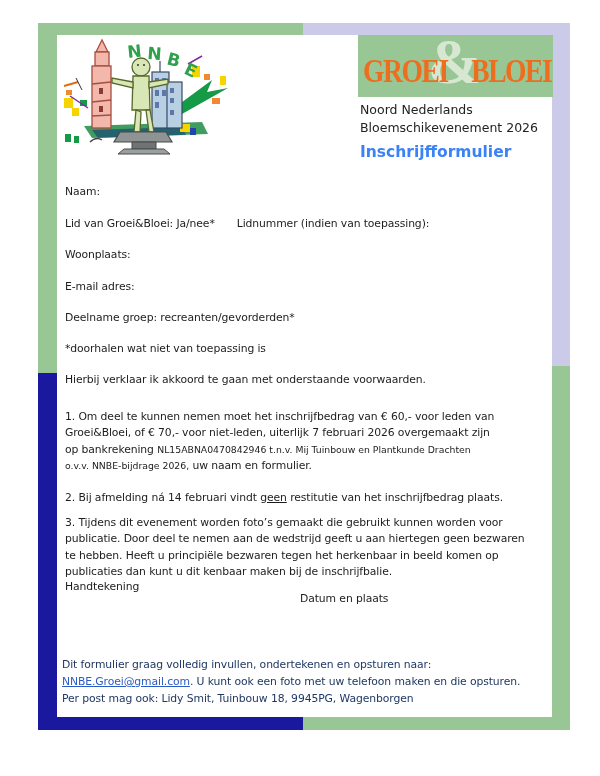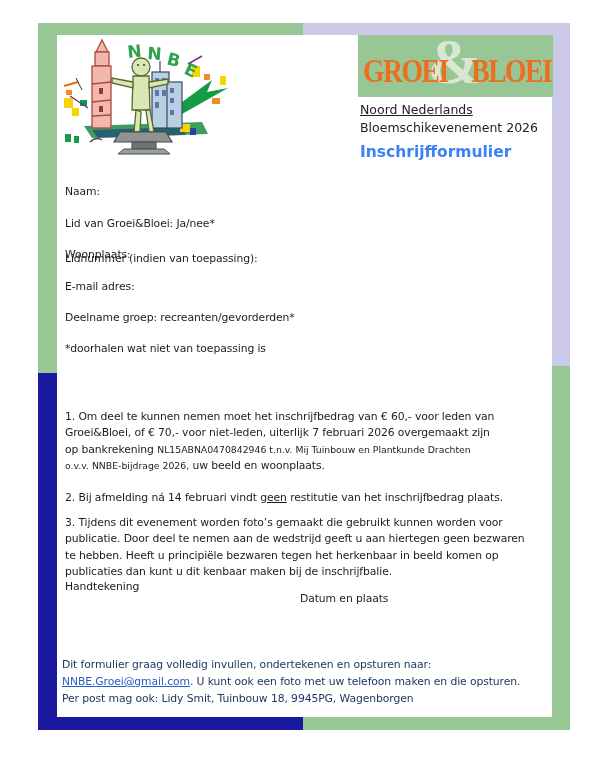--- a/index.html
+++ b/index.html
@@ -148,40 +148,41 @@
       <text x="121" y="35" transform="rotate(26 121 35)">E</text>
     </g>
   </svg>
 
   <div class="brandbox">
     <span class="amp">&amp;</span>
     <span class="word left">GROEI</span>
     <span class="word right">BLOEI</span>
   </div>
 
-  <div class="hdr-line" style="top:102px;text-decoration:underline;">Noord Nederlands</div>
+  <div class="hdr-line" style="top:102px;">Noord Nederlands</div>
   <div class="hdr-line" style="top:120px;">Bloemschikevenement 2026</div>
   <div class="hdr-title">Inschrijfformulier</div>
 
   <div class="fline" style="top:185px;">Naam:</div>
 
-  <div class="fline row-flex" style="top:217px;flex-direction:column;">
+  <div class="fline row-flex" style="top:217px;">
     <span>Lid van Groei&amp;Bloei: Ja/nee*</span>
     <span>Lidnummer (indien van toepassing):</span>
   </div>
 
   <div class="fline" style="top:248px;">Woonplaats:</div>
   <div class="fline" style="top:280px;">E-mail adres:</div>
   <div class="fline" style="top:311px;">Deelname groep: recreanten/gevorderden*</div>
   <div class="fline" style="top:342px;">*doorhalen wat niet van toepassing is</div>
+  <div class="fline" style="top:373px;">Hierbij verklaar ik akkoord te gaan met onderstaande voorwaarden.</div>
 
   <div class="para" style="top:402px;"><span>1. Om deel te kunnen nemen moet het inschrijfbedrag van € 60,- voor leden van
 Groei&amp;Bloei, of € 70,- voor niet-leden, uiterlijk 7 februari 2026 overgemaakt zijn
 op bankrekening </span><span class="small">NL15ABNA0470842946 t.n.v. Mij Tuinbouw en Plantkunde Drachten
-o.v.v. NNBE-bijdrage 2026,</span><span> uw beeld en woonplaats.</span></div>
+o.v.v. NNBE-bijdrage 2026,</span><span> uw naam en formulier.</span></div>
 
   <div class="para" style="top:483px;"><span>2. Bij afmelding ná 14 februari vindt </span><span class="u">geen</span><span> restitutie van het inschrijfbedrag plaats.</span></div>
 
   <div class="para" style="top:508px;">3. Tijdens dit evenement worden foto’s gemaakt die gebruikt kunnen worden voor
 publicatie. Door deel te nemen aan de wedstrijd geeft u aan hiertegen geen bezwaren
 te hebben. Heeft u principiële bezwaren tegen het herkenbaar in beeld komen op
 publicaties dan kunt u dit kenbaar maken bij de inschrijfbalie.</div>
 
   <div class="fline" style="top:568px;margin-top:12px;">Handtekening</div>
   <div class="fline" style="top:592px;left:300px;">Datum en plaats</div>

